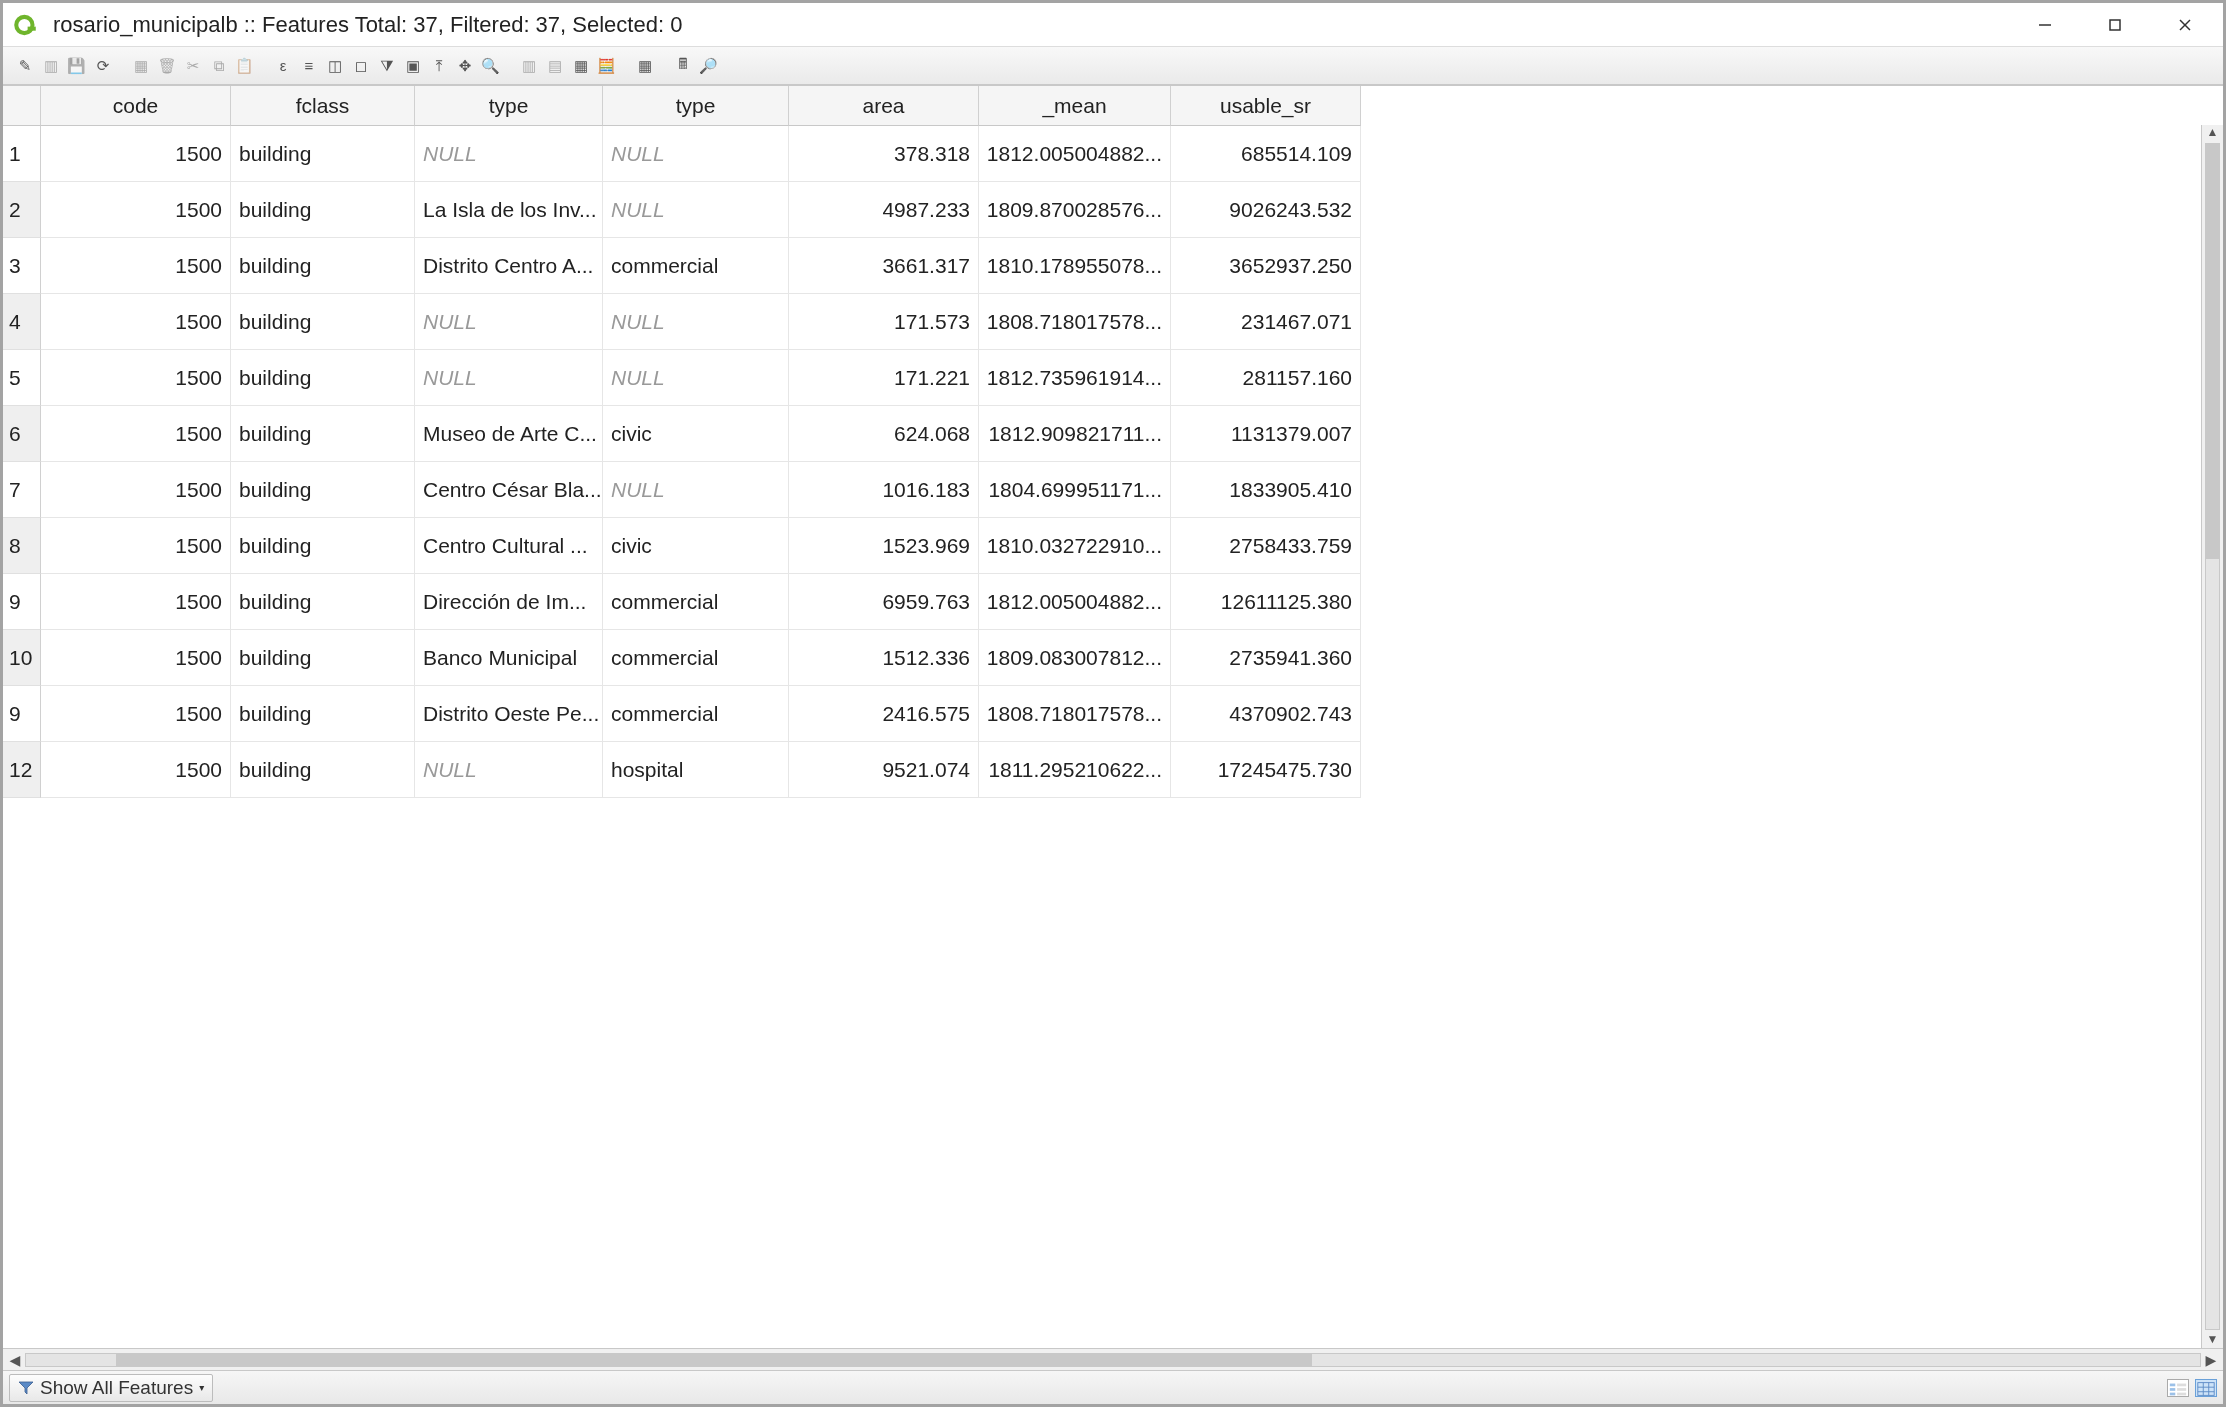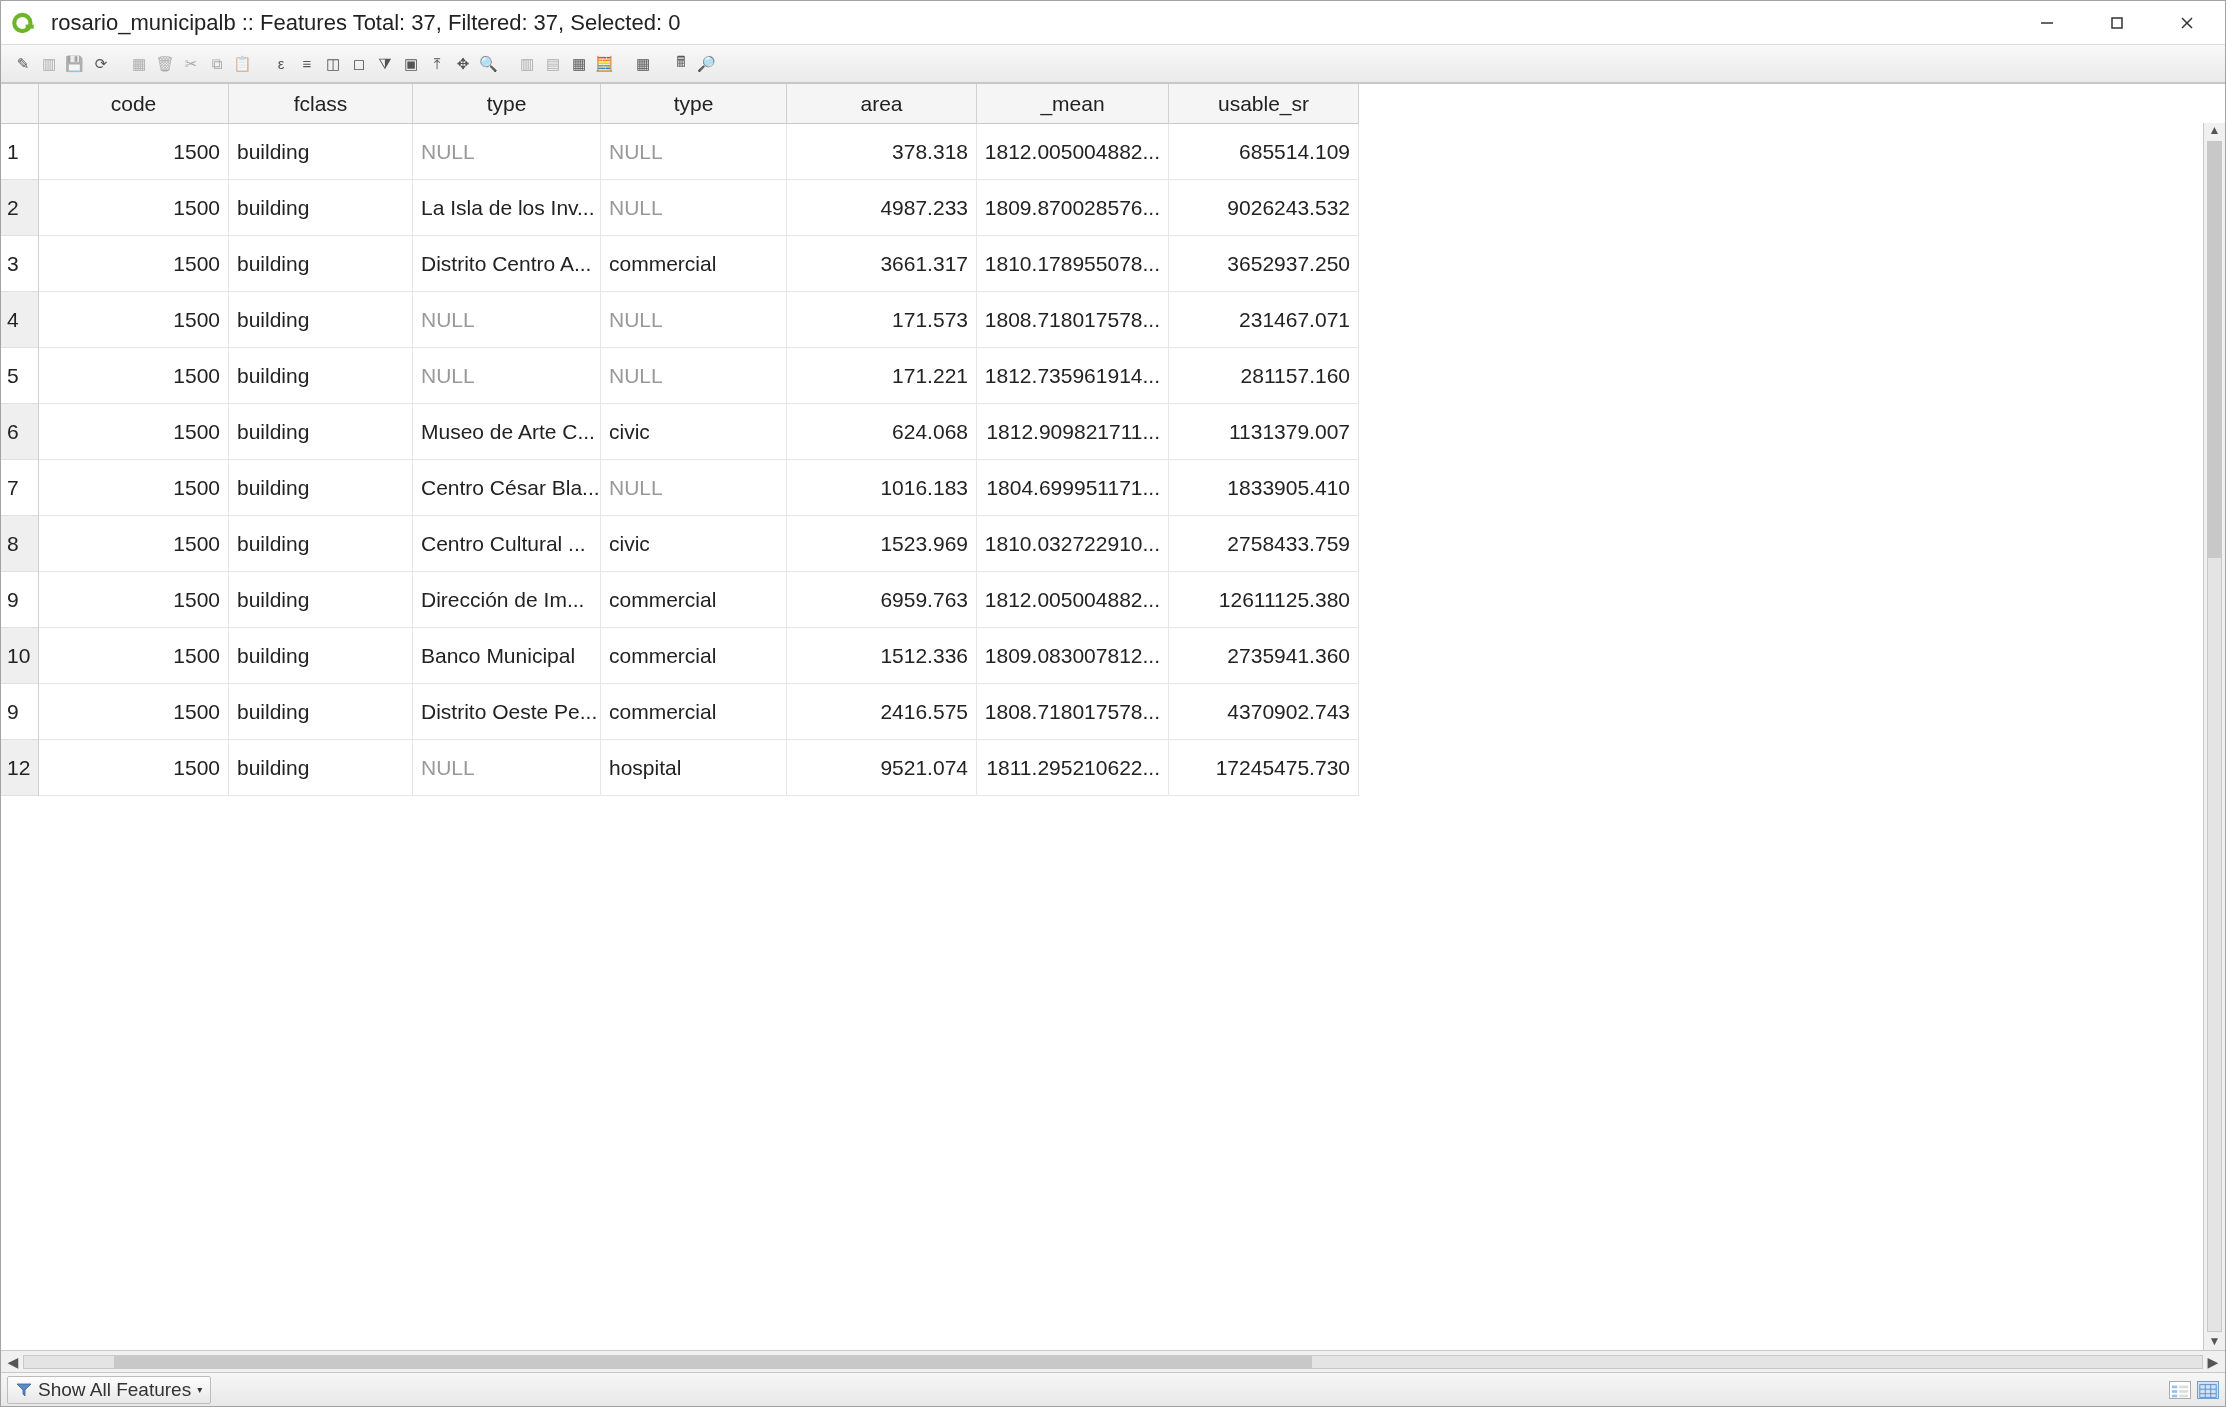--- a/index.html
+++ b/index.html
@@ -5,21 +5,21 @@
   * { box-sizing: border-box; }
   html, body {
     margin: 0; padding: 0;
     font-family: "Segoe UI", Tahoma, sans-serif;
     font-size: 14px;
     background: #fff;
     height: 100%;
     overflow: hidden;
   }
   .window {
-    border: 1px solid #a3a3a3;
+    border: 3px solid #a3a3a3;
     width: 100%;
     height: 100%;
     display: flex;
     flex-direction: column;
     background: #f0f0f0;
   }
   .titlebar {
     display: flex;
     align-items: center;
     padding: 6px 8px 6px 10px;
@@ -108,21 +108,21 @@
   .grid .cell {
     border-right: 1px solid #e6e6e6;
     border-bottom: 1px solid #e6e6e6;
     display: flex; align-items: center;
     padding: 0 8px;
     overflow: hidden;
     white-space: nowrap;
     text-overflow: ellipsis;
   }
   .grid .cell.num { justify-content: flex-end; }
-  .grid .cell.nullv { color: #999; }
+  .grid .cell.nullv { color: #999; font-style: italic; }
   .grid .row-even .cell, .grid .row-even.rowhdr { background: #efefef; }
   .grid .row-odd .cell, .grid .row-odd.rowhdr { background: #fff; }
   .hscroll {
     height: 22px;
     background: #f0f0f0;
     border-top: 1px solid #c8c8c8;
     display:flex; align-items:center;
     padding:0 4px;
   }
   .hscroll .arrow { width:16px; text-align:center; color:#555; cursor:pointer; }

